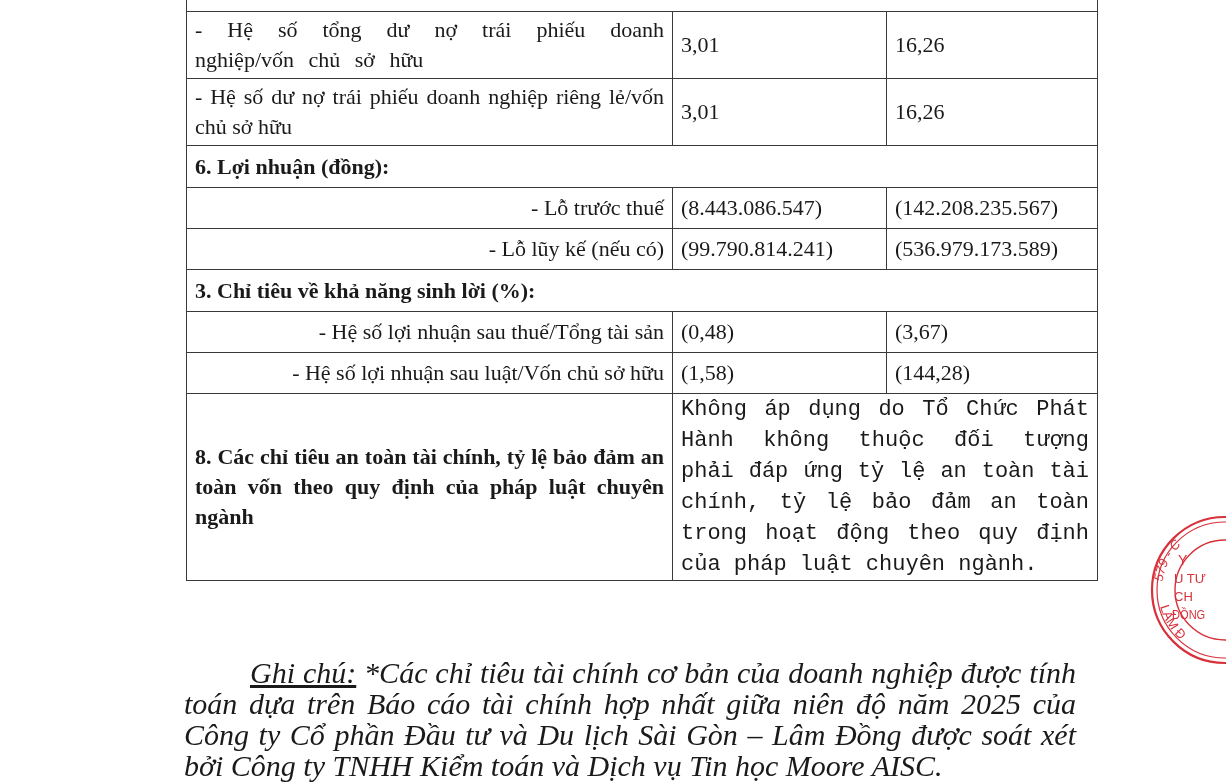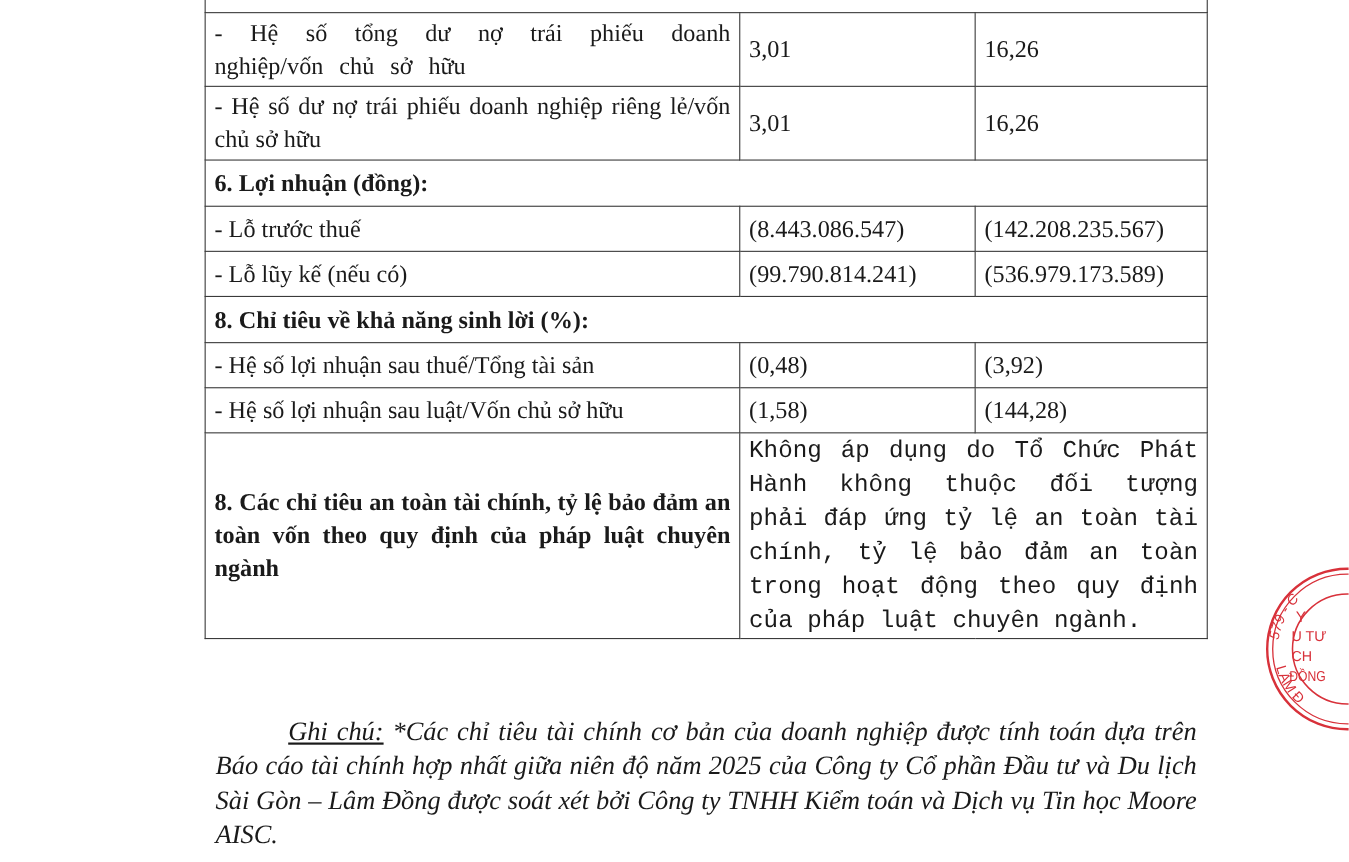--- a/index.html
+++ b/index.html
@@ -39,21 +39,21 @@
   col.c1 { width: 486px; }
   col.c2 { width: 214px; }
   col.c3 { width: 211px; }
 
   tr.r-top td { height: 22px; }
   tr.r-two td { height: 66px; }
   tr.r-one td { height: 40px; }
   tr.r-sec td { height: 41px; font-family: Liberation Serif, serif; }
   tr.r-eight td { height: 147px; }
 
-  td.label { text-align: left; }
+  td.label { text-align: right; }
   td.label.just { text-align: justify; text-align-last: left; }
   td.num { padding-right: 11px; white-space: nowrap; }
   td.sec { font-weight: bold; }
   td.bold-label {
     font-weight: bold;
     text-align: justify;
     text-align-last: left;
     line-height: 30px;
     font-family: Liberation Serif, serif;
   }
@@ -61,24 +61,24 @@
     text-align: justify;
     text-align-last: left;
     line-height: 31px;
     padding: 2px 12px 2px 12px;
     font-family: Liberation Mono, monospace;
   }
   .word-spread { word-spacing: 9px; }
 
   .footnote {
     position: absolute;
-    left: 196px;
+    left: 184px;
     top: 627px;
     width: 892px;
-    font-size: 24px;
+    font-size: 30px;
     line-height: 31px;
     font-style: italic;
     text-align: justify;
     text-align-last: left;
     text-indent: 66px;
   }
   .footnote .note-label {
     text-decoration: underline;
   }
 
@@ -132,27 +132,27 @@
       </tr>
 
 
       <tr class="r-one">
         <td class="label">- Lỗ lũy kế (nếu có)</td>
         <td class="num">(99.790.814.241)</td>
         <td class="num">(536.979.173.589)</td>
       </tr>
 
       <tr class="r-sec">
-        <td colspan="3" class="sec">8. Chỉ tiêu về khả năng sinh lời (%):</td>
+        <td colspan="3" class="sec">3. Chỉ tiêu về khả năng sinh lời (%):</td>
       </tr>
 
       <tr class="r-one">
         <td class="label">- Hệ số lợi nhuận sau thuế/Tổng tài sản</td>
         <td class="num">(0,48)</td>
-        <td class="num">(3,92)</td>
+        <td class="num">(3,67)</td>
       </tr>
 
       <tr class="r-one">
         <td class="label">- Hệ số lợi nhuận sau luật/Vốn chủ sở hữu</td>
         <td class="num">(1,58)</td>
         <td class="num">(144,28)</td>
       </tr>
 
       <tr class="r-eight">
         <td class="bold-label">8. Các chỉ tiêu an toàn tài chính, tỷ lệ bảo đảm an toàn vốn theo quy định của pháp luật chuyên ngành</td>

